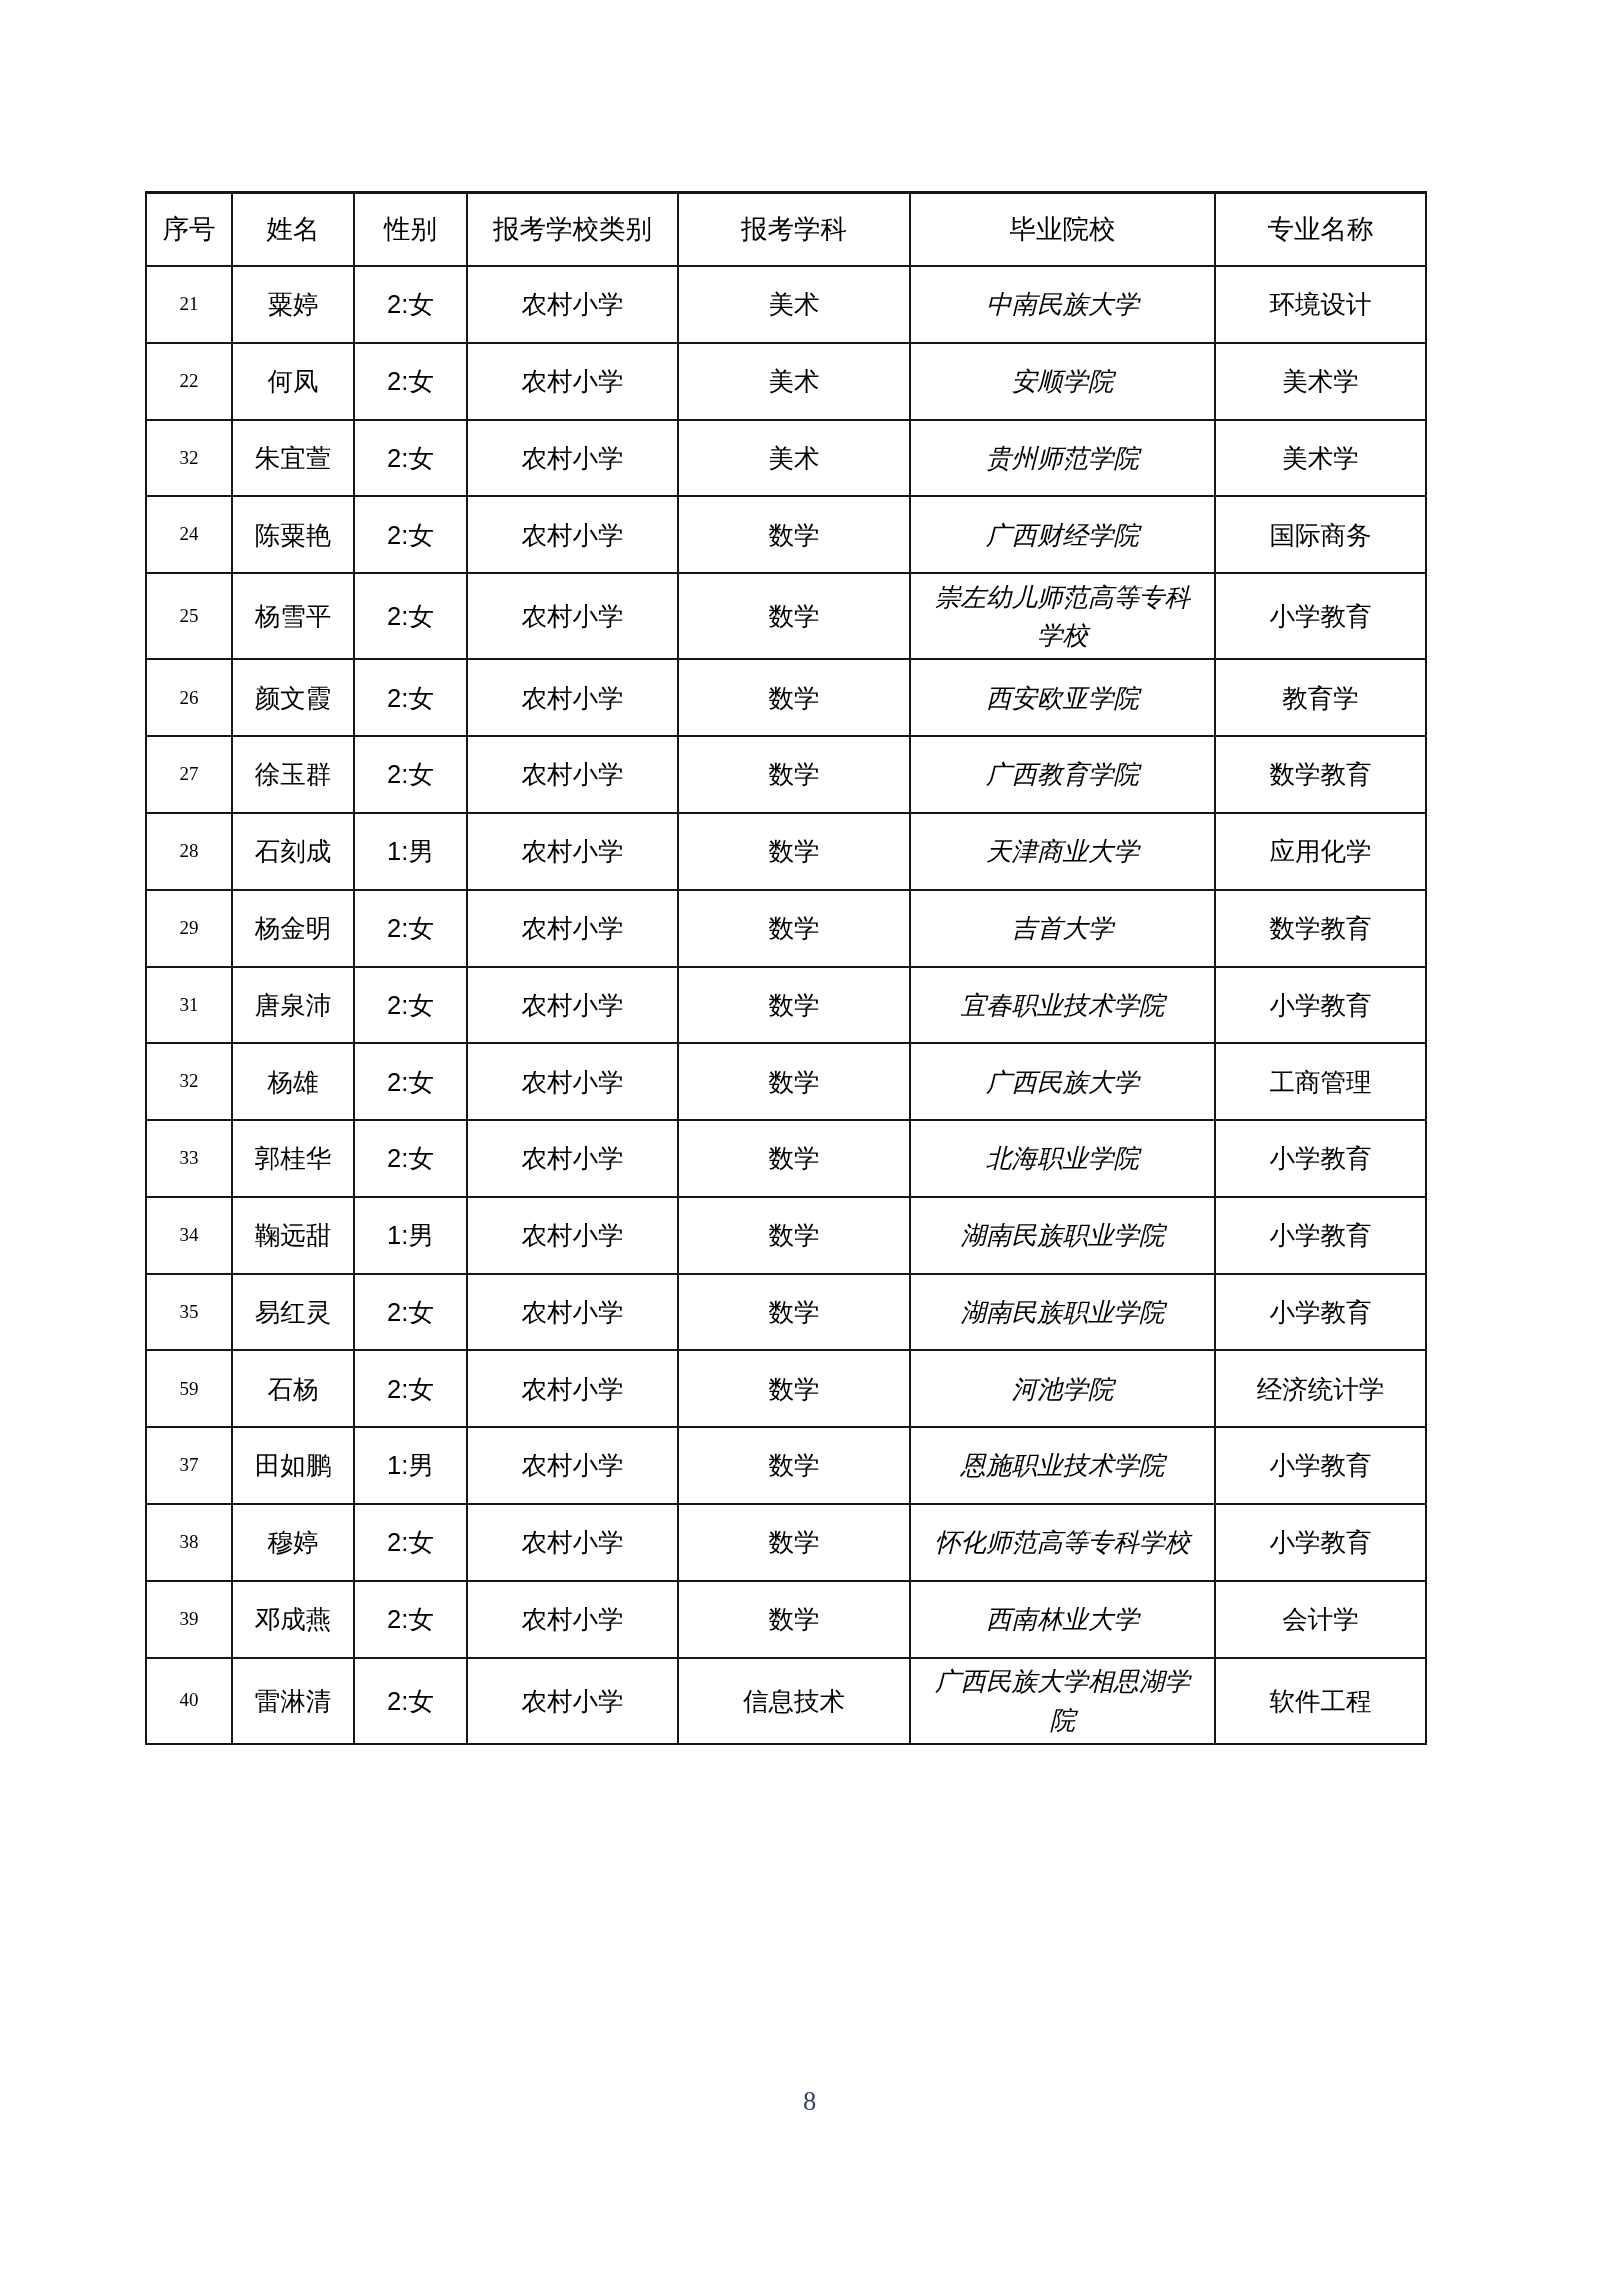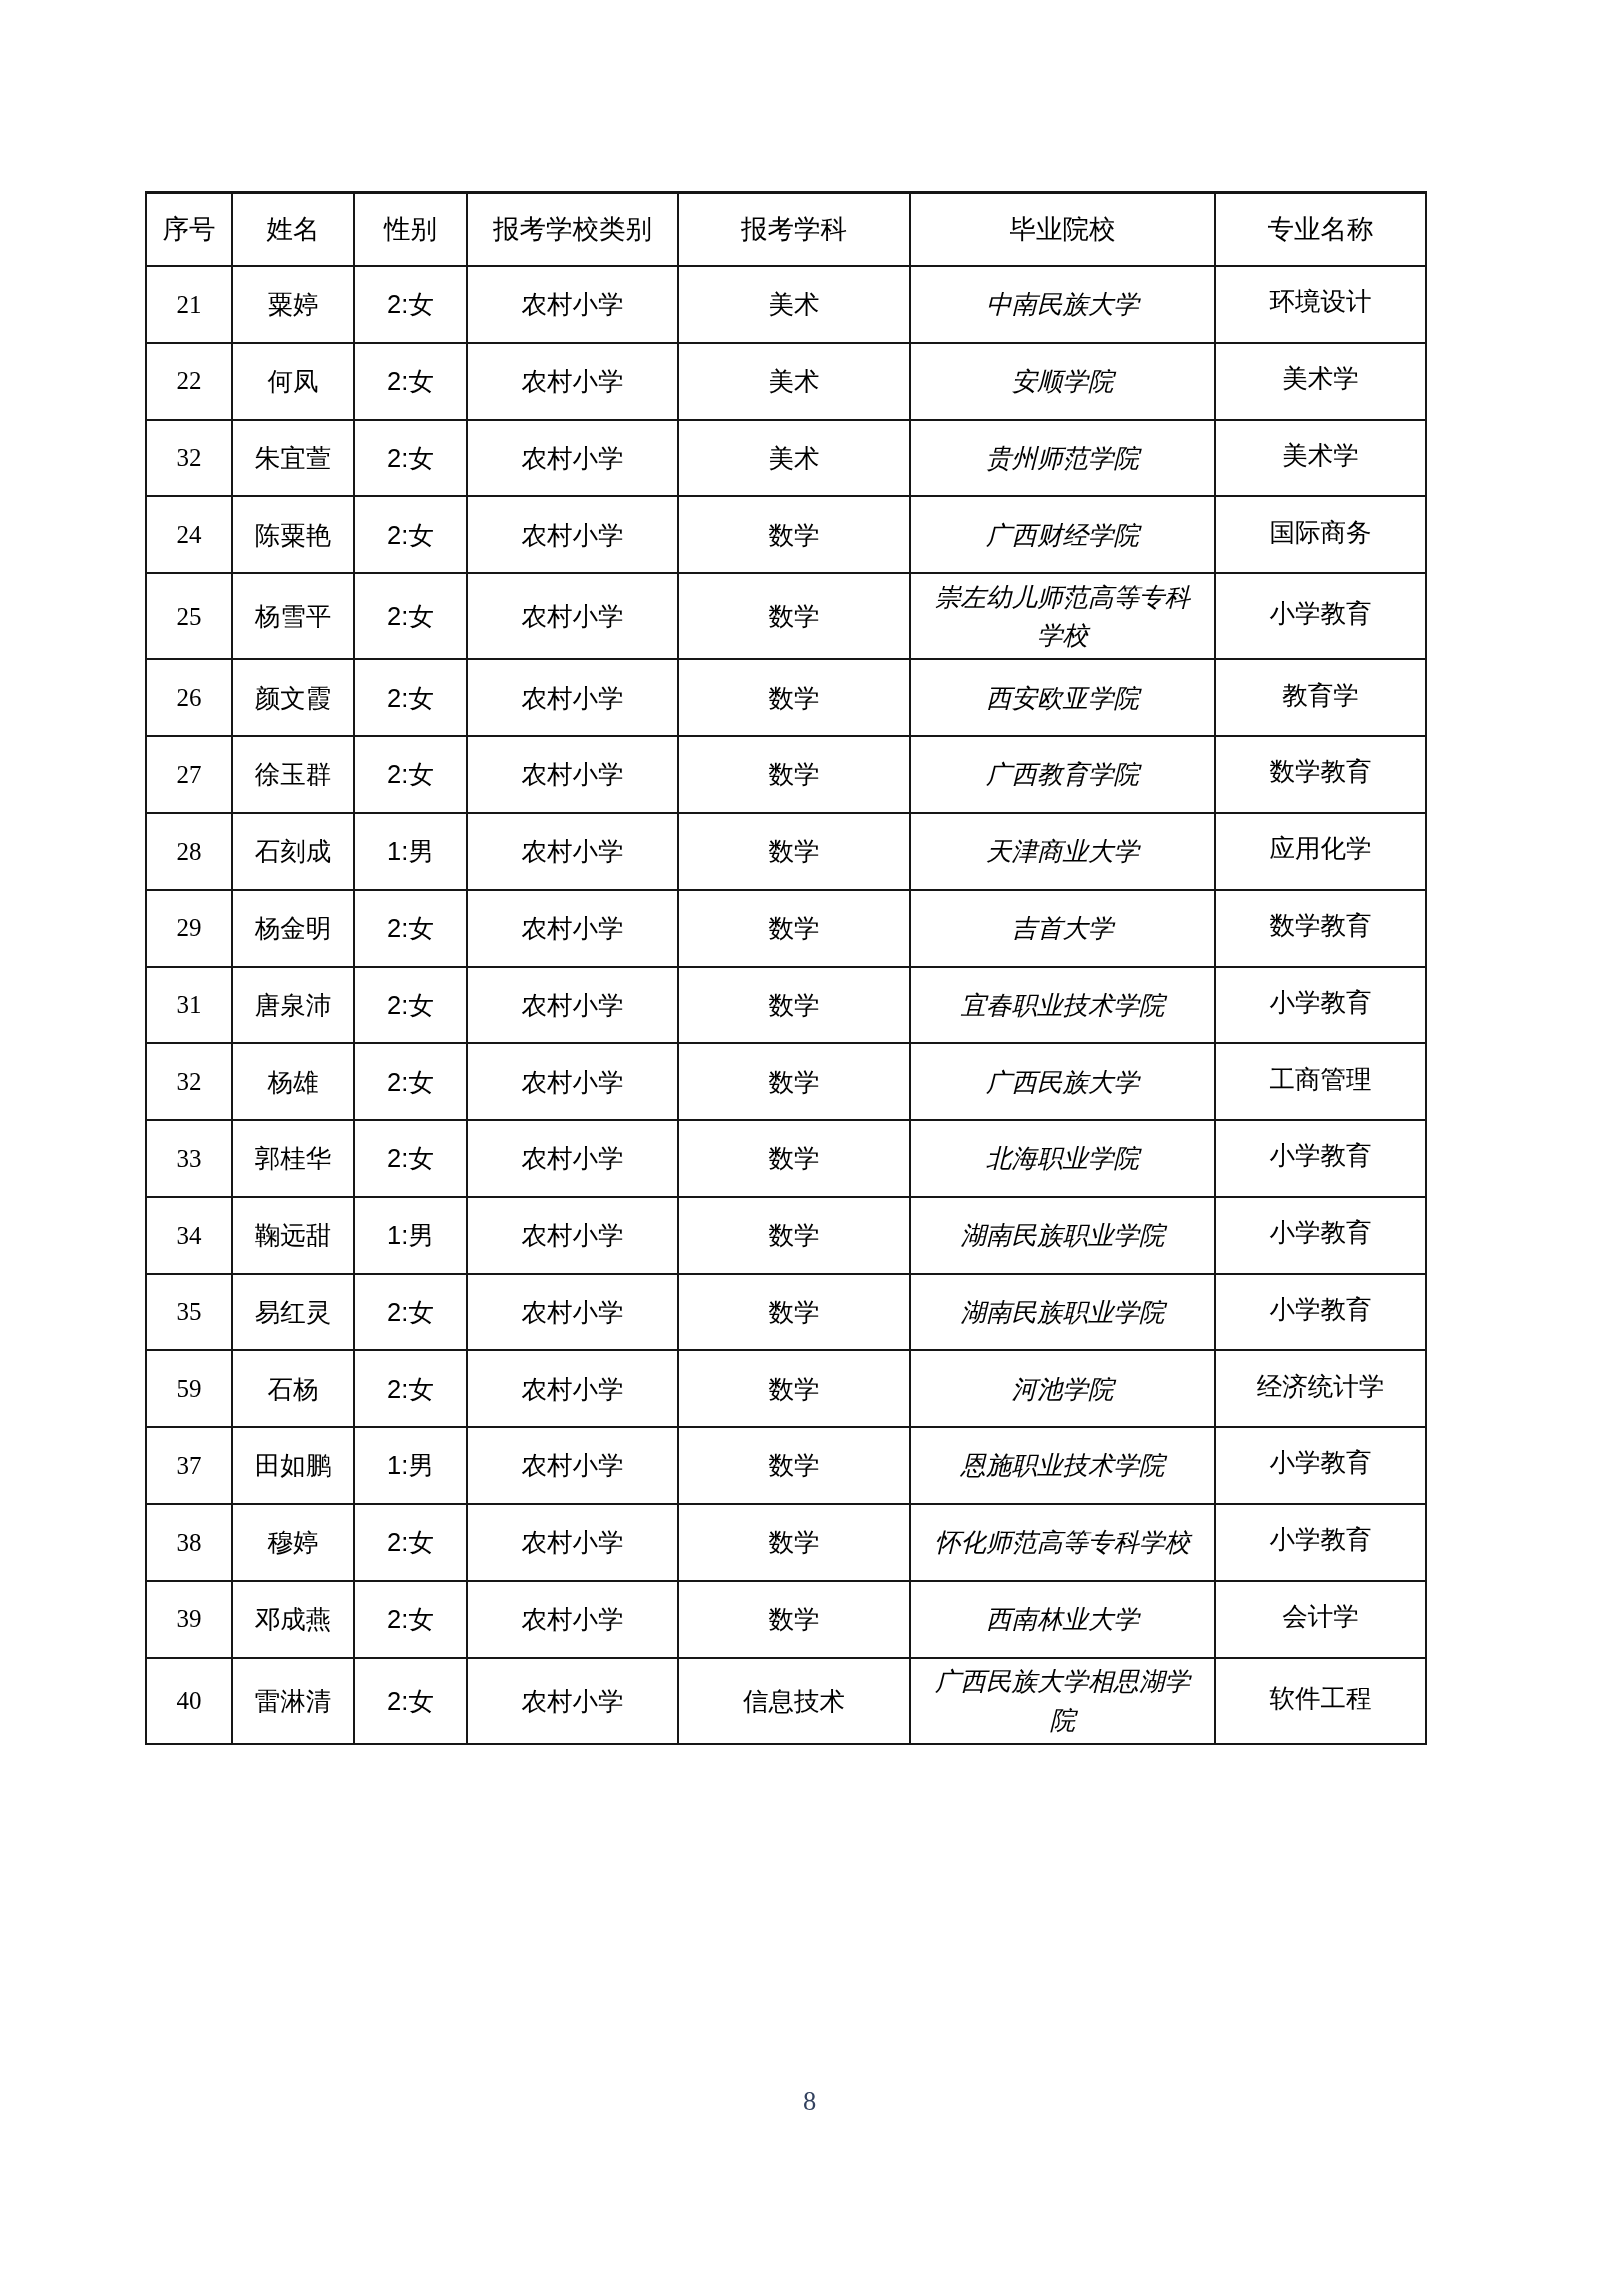--- a/index.html
+++ b/index.html
@@ -48,30 +48,29 @@
     font-size: 25.5px;
     font-weight: 400;
     text-align: center;
     vertical-align: middle;
     padding: 3.9px 13.7px;
     line-height: 1.5;
     word-break: break-all;
   }
   table.roster td.num {
     font-family: "Liberation Serif", "DejaVu Serif", serif;
-    font-size: 25px;
+    font-size: 19px;
     padding: 3.9px 3.9px;
   }
   table.roster td.college {
     padding: 3.9px 19.6px;
     font-style: italic;
   }
   table.roster td.major {
     padding: 3.9px 14.7px;
-    font-family: Liberation Mono, monospace;
   }
   .page-number {
     position: absolute;
     top: 2086px;
     left: 0;
     width: 100%;
     text-align: center;
     font-family: "Liberation Serif", "DejaVu Serif", serif;
     font-size: 26.5px;
     color: #33425f;

